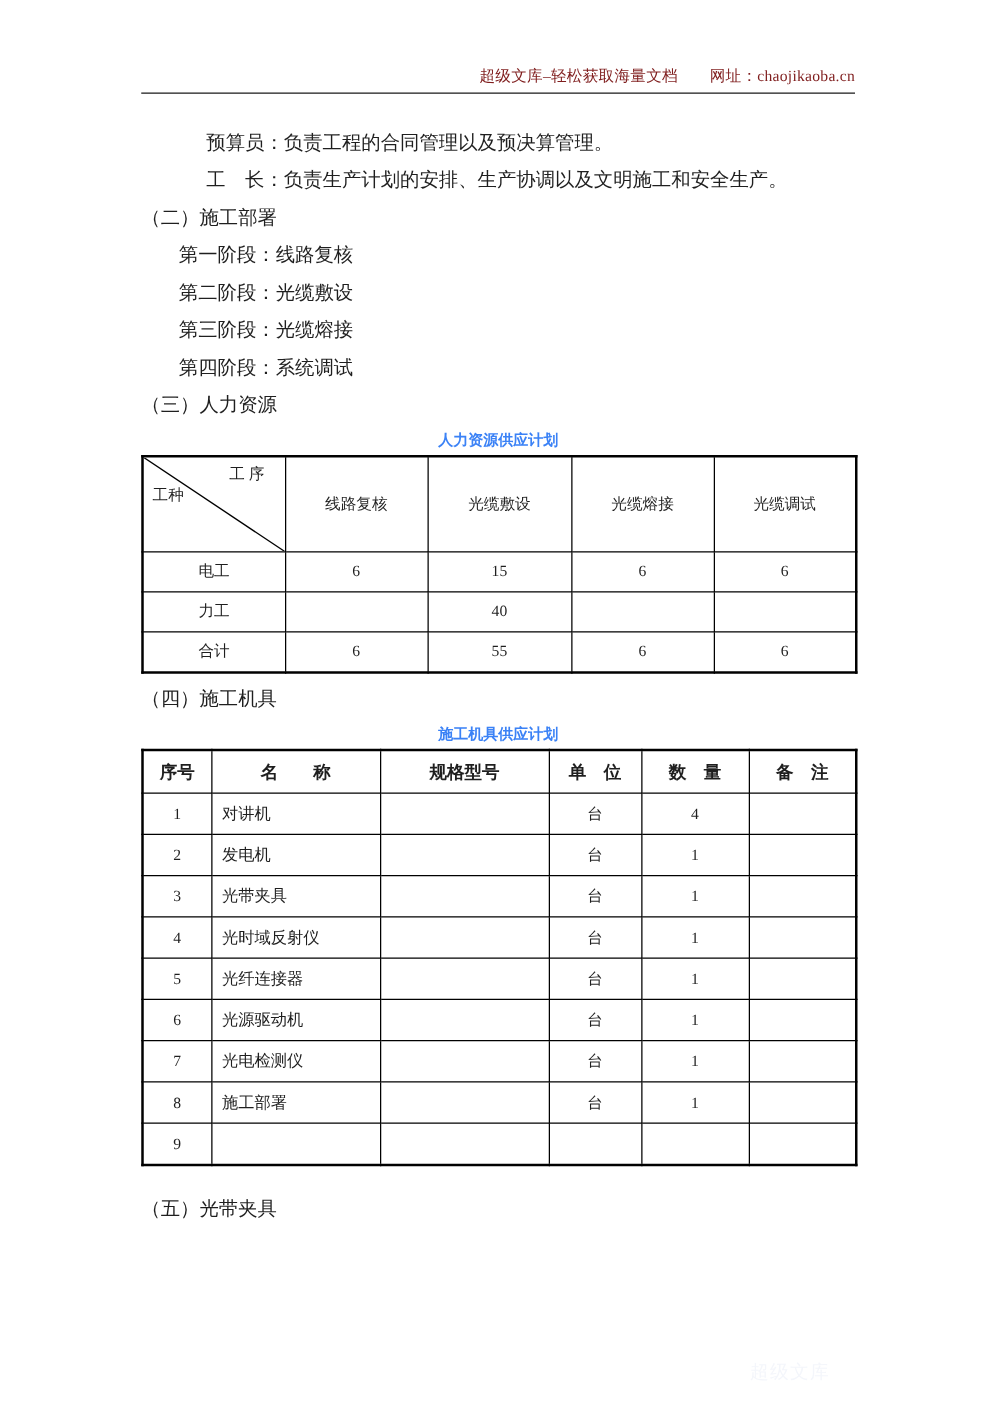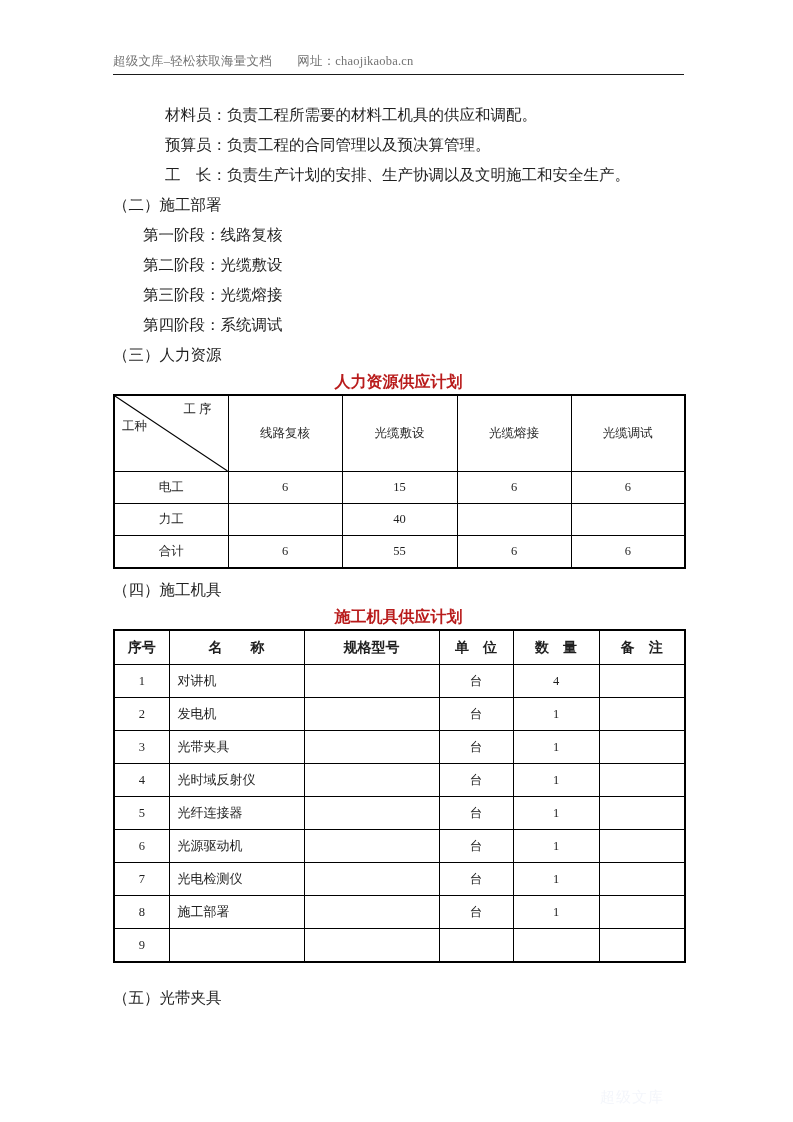--- a/index.html
+++ b/index.html
@@ -25,23 +25,23 @@
 
   
   .header {
     position: absolute;
     left: 113px;
     top: 52px;
     width: 571px;
     height: 26px;
   }
   .header-text {
-    text-align: left;
+    text-align: right;
     font-size: 12.5px;
-    color: #737373;
+    color: #7f1d1d;
     letter-spacing: 0.2px;
     white-space: pre;
     line-height: 18px;
   }
   .header-rule {
     position: absolute;
     left: 0;
     top: 22px;
     width: 571px;
     height: 0;
@@ -61,26 +61,26 @@
     line-height: 30px;
     white-space: pre;
     color: #1f1f1f;
   }
   .indent-2 { padding-left: 52px; }
   .indent-1 { padding-left: 0px; }
   .indent-sub { padding-left: 30px; }
 
   
   .table-title {
-    font-size: 16px;
+    font-size: 12px;
     font-weight: bold;
     text-align: center;
     line-height: 24px;
     white-space: pre;
-    color: #b91c1c;
+    color: #3b82f6;
   }
 
   table.doc-table {
     border-collapse: collapse;
     width: 571px;
     table-layout: fixed;
     margin: 0;
   }
   table.doc-table td, table.doc-table th {
     border: 1px solid #000;
@@ -162,21 +162,20 @@
 
 <div class="page">
 
   <div class="header">
     <div class="header-text">超级文库–轻松获取海量文档　　网址：chaojikaoba.cn</div>
     <div class="header-rule"></div>
   </div>
 
   <div class="content">
 
-    <div class="para indent-2">材料员：负责工程所需要的材料工机具的供应和调配。</div>
     <div class="para indent-2">预算员：负责工程的合同管理以及预决算管理。</div>
     <div class="para indent-2">工　长：负责生产计划的安排、生产协调以及文明施工和安全生产。</div>
 
     <div class="para indent-1">（二）施工部署</div>
     <div class="para indent-sub">第一阶段：线路复核</div>
     <div class="para indent-sub">第二阶段：光缆敷设</div>
     <div class="para indent-sub">第三阶段：光缆熔接</div>
     <div class="para indent-sub">第四阶段：系统调试</div>
 
     <div class="para indent-1">（三）人力资源</div>

